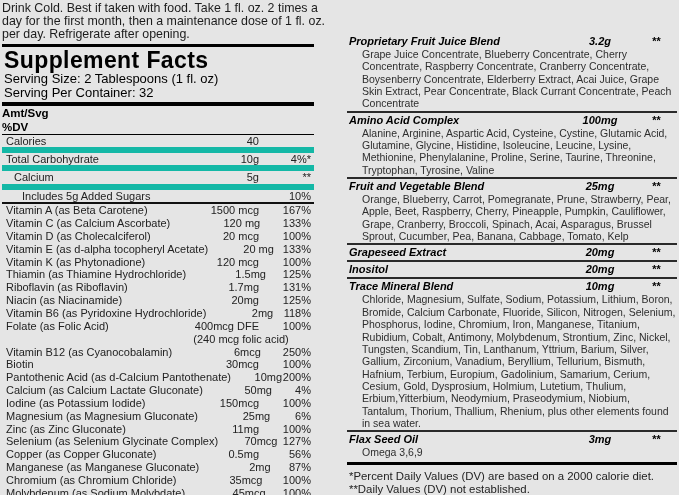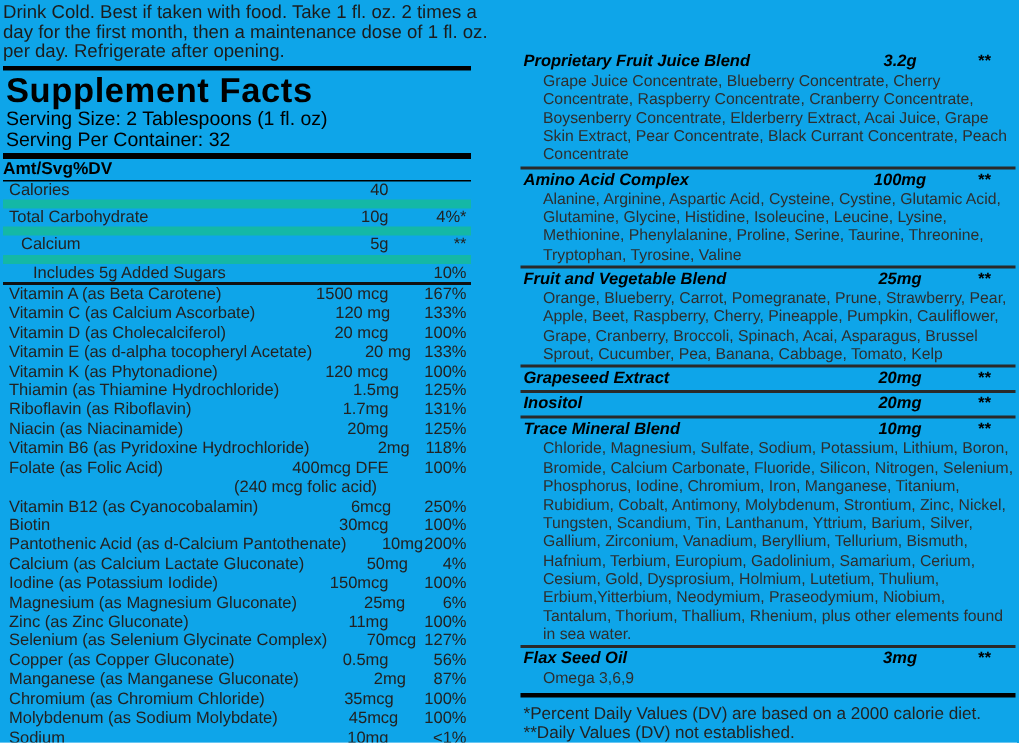--- a/index.html
+++ b/index.html
@@ -1,43 +1,43 @@
 <!DOCTYPE html>
 <html><head>
 <meta charset="utf-8">
 <style>
   html,body{margin:0;padding:0;}
   body{
     width:679px;height:495px;overflow:hidden;background:#fff;
     font-family:"Liberation Sans",sans-serif;color:#222;
     -webkit-font-smoothing:antialiased;
   }
-  .page{position:relative;width:679px;height:495px;background:#0ea5e9;}
+  .page{position:relative;width:679px;height:495px;background:#e5e5e5;}
 
   
   .col-left{position:absolute;left:2px;top:2px;width:312px;}
   .directions{margin:0;width:336px;font-size:12.4px;line-height:13.2px;color:#1c1c1c;}
   .rule{background:#000;width:312px;}
   .rule-3{height:3px;margin-top:2px;}
   .rule-4{height:4px;margin-top:2px;}
   .title{margin:1px 0 0 2px;font-size:23px;line-height:24px;font-weight:bold;letter-spacing:.4px;color:#000;}
   .serving{margin-left:2px;font-weight:normal;font-size:13px;line-height:14px;color:#000;}
 
-  .hdr-row{display:flex;font-weight:bold;font-size:11.5px;line-height:14px;border-bottom:1px solid #000;color:#000;}
+  .hdr-row{display:flex;font-weight:bold;font-size:11.5px;line-height:14px;border-bottom:1px solid #000;color:#000;flex-direction:column;}
   .row{display:flex;font-size:11px;line-height:12.85px;}
   .row .n{flex:1;padding-left:4px;white-space:nowrap;}
   .row .a{width:92px;text-align:right;white-space:nowrap;}
   .row .d{width:52px;text-align:right;padding-right:3px;white-space:nowrap;}
   .row.ruled{border-bottom:6px solid #14b8a6;line-height:12.4px;}
   .row.ruled-heavy{border-bottom:2px solid #111;line-height:12.4px;}
   .indent1 .n{padding-left:12px;}
   .indent2 .n{padding-left:20px;}
   .sub-line{display:flex;font-size:11px;line-height:12.85px;}
   .sub-line .fill{flex:1;}
-  .sub-line .txt{width:170px;text-align:left;margin-right:-12px;white-space:nowrap;}
+  .sub-line .txt{width:170px;text-align:center;margin-right:-12px;white-space:nowrap;}
 
   
   .col-right{position:absolute;left:347px;top:34px;width:330px;}
   .section{padding:1px 0;}
   .section + .section{border-top:2px solid #2a2a2a;}
   .sec-hdr{display:flex;font-weight:bold;font-size:11px;line-height:13px;color:#000;font-style:italic;}
   .sec-hdr .n{flex:1;padding-left:2px;white-space:nowrap;}
   .sec-hdr .a{width:70px;text-align:center;white-space:nowrap;}
   .sec-hdr .d{width:42px;text-align:center;white-space:nowrap;}
   .ing{padding-left:15px;padding-right:1px;font-size:10.5px;line-height:12.35px;color:#2e2e2e;}

